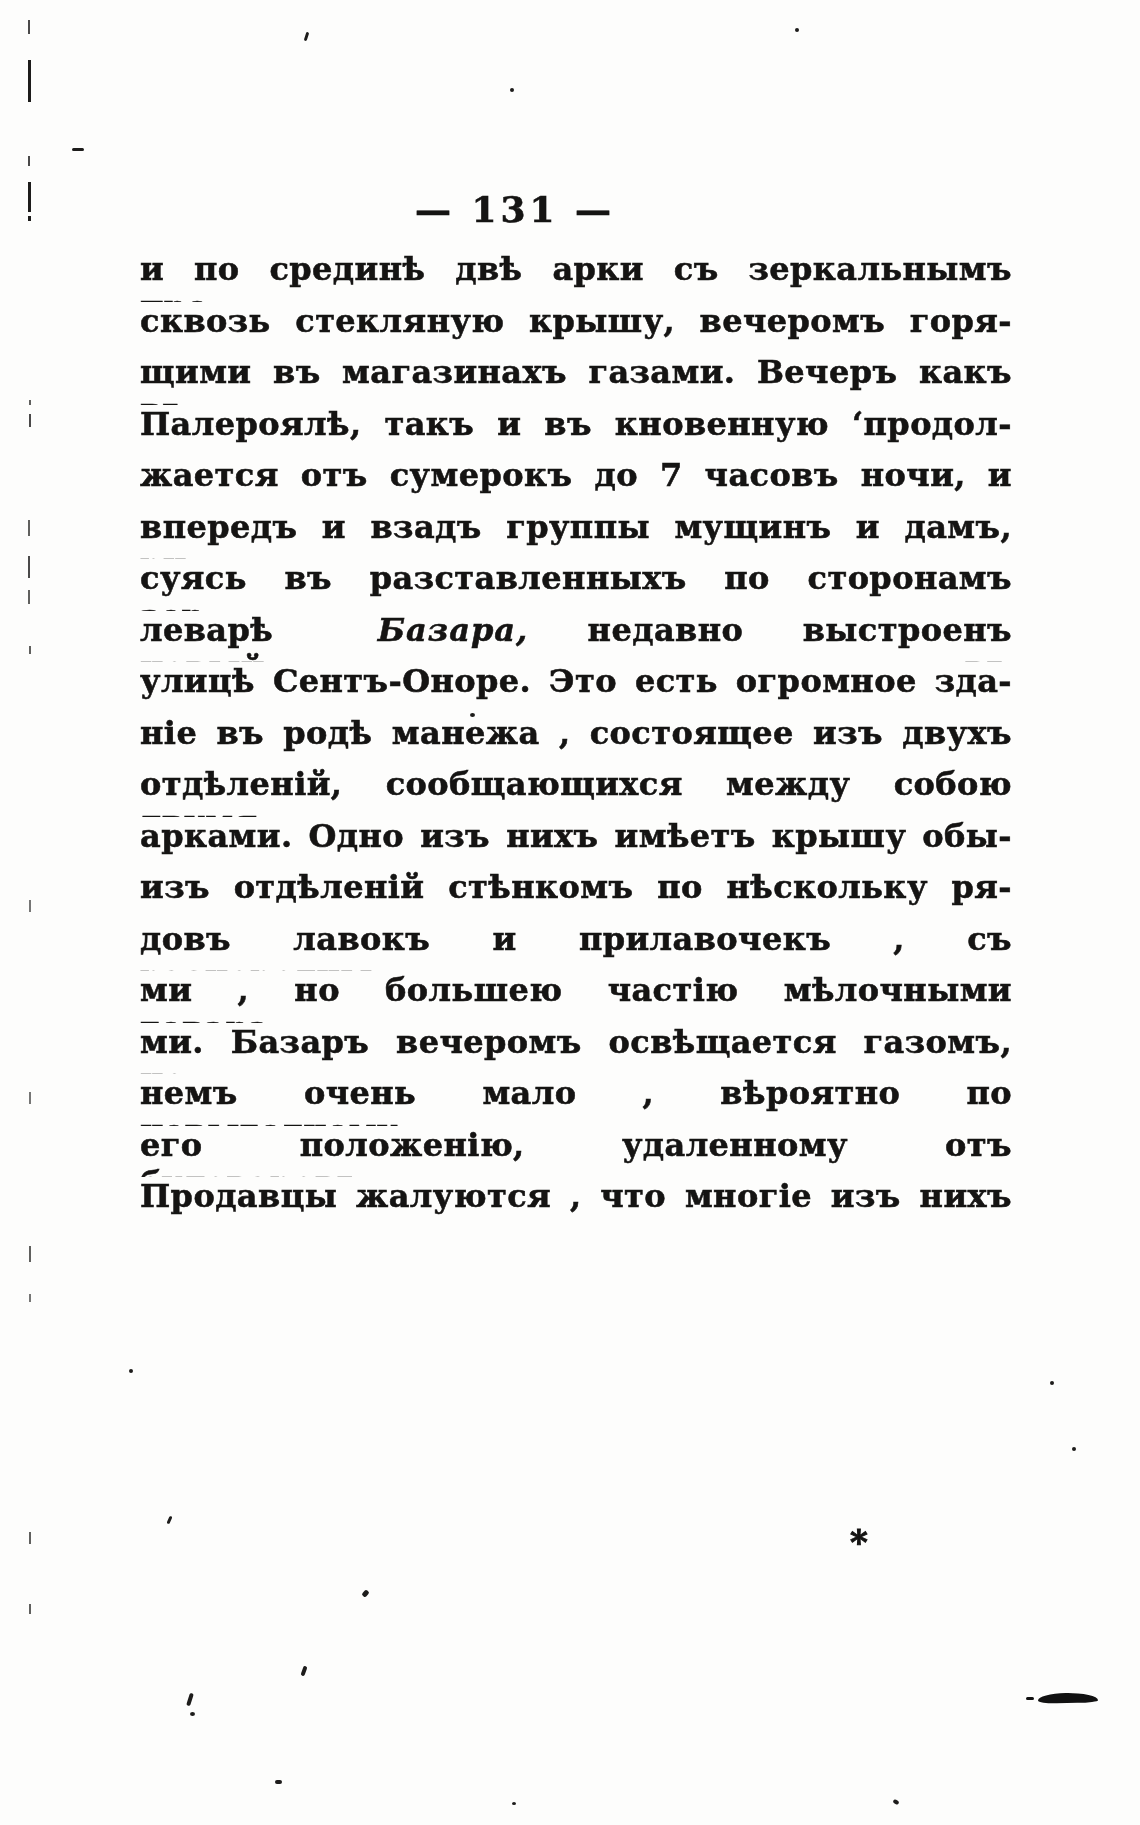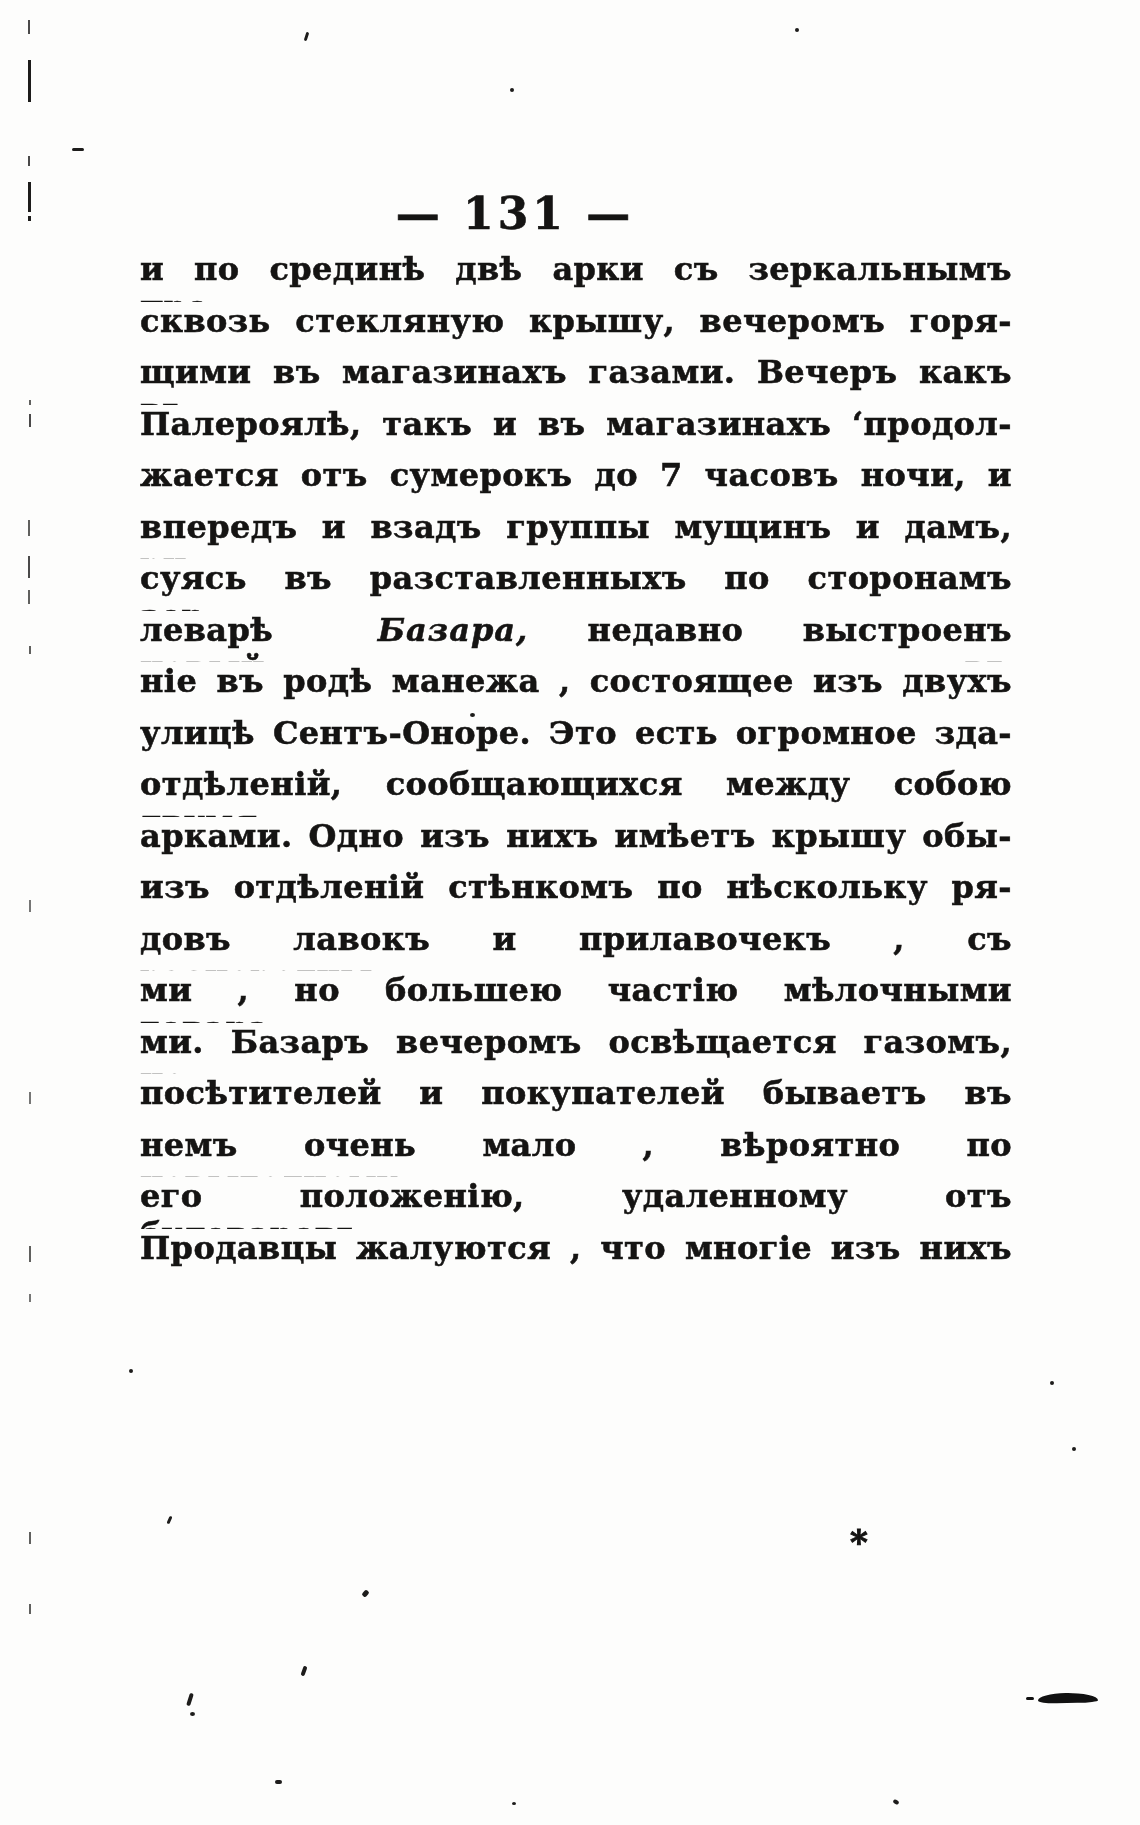--- a/index.html
+++ b/index.html
@@ -8,21 +8,21 @@
     width:1140px;height:1825px;
     background:#fdfdfc;
     overflow:hidden;
     font-family:"DejaVu Serif", serif;
     color:#151413;
   }
   #page-header{
     position:absolute;
     left:140px;top:188px;width:750px;
     text-align:center;
-    font-size:44px;font-weight:700;
+    font-size:36px;font-weight:700;
     letter-spacing:4px;
     -webkit-text-stroke:0.6px #151413;
   }
   #text-block{
     position:absolute;
     left:140px;top:250px;width:872px;
   }
   .line{
     height:51.5px;
     font-size:32px;font-weight:700;
@@ -55,34 +55,33 @@
 <body>
 
 <div id="page">
 
   <div id="page-header">— 131 —</div>
 
   <div id="text-block">
       <div class="line"><span>и по срединѣ двѣ арки съ зеркальнымъ про-</span></div>
       <div class="line"><span>сквозь стекляную крышу, вечеромъ горя-</span></div>
       <div class="line"><span>щими въ магазинахъ газами. Вечеръ какъ въ</span></div>
-      <div class="line"><span>Палероялѣ, такъ и въ магазинахъ ‘продол-</span></div>
+      <div class="line"><span>Палероялѣ, такъ и въ кновенную ‘продол-</span></div>
       <div class="line"><span>жается отъ сумерокъ до 7 часовъ ночи, и</span></div>
       <div class="line"><span>впередъ и взадъ группы мущинъ и дамъ, ри-</span></div>
       <div class="line"><span>суясь въ разставленныхъ по сторонамъ зер-</span></div>
       <div class="line"><span>леварѣ </span><i>Базара,</i><span> недавно выстроенъ новый въ</span></div>
+      <div class="line"><span>улицѣ Сентъ-Оноре. Это есть огромное зда-</span></div>
       <div class="line"><span>ніе въ родѣ манежа , состоящее изъ двухъ</span></div>
-      <div class="line"><span>улицѣ Сентъ-Оноре. Это есть огромное зда-</span></div>
       <div class="line"><span>отдѣленій, сообщающихся между собою двумя</span></div>
       <div class="line"><span>арками. Одно изъ нихъ имѣетъ крышу обы-</span></div>
       <div class="line"><span>изъ отдѣленій стѣнкомъ по нѣскольку ря-</span></div>
       <div class="line"><span>довъ лавокъ и прилавочекъ , съ разнородны-</span></div>
       <div class="line"><span>ми , но большею частію мѣлочными товара-</span></div>
       <div class="line"><span>ми. Базаръ вечеромъ освѣщается газомъ, но</span></div>
-      <div class="line"><span>посѣтителей и покупателей бываетъ въ</span></div>
       <div class="line"><span>немъ очень мало , вѣроятно по невыгодному</span></div>
       <div class="line"><span>его положенію, удаленному отъ булеваровъ,</span></div>
       <div class="line"><span>Продавцы жалуются , что многіе изъ нихъ</span></div>
     </div>
 
   <div id="printer-mark">*</div>
 
   <div class="artifact" style="left:28px;top:20px;width:2px;height:14px;opacity:.8"></div>
   <div class="artifact" style="left:28px;top:60px;width:3px;height:42px;"></div>
   <div class="artifact" style="left:28px;top:156px;width:2px;height:10px;opacity:.8"></div>

